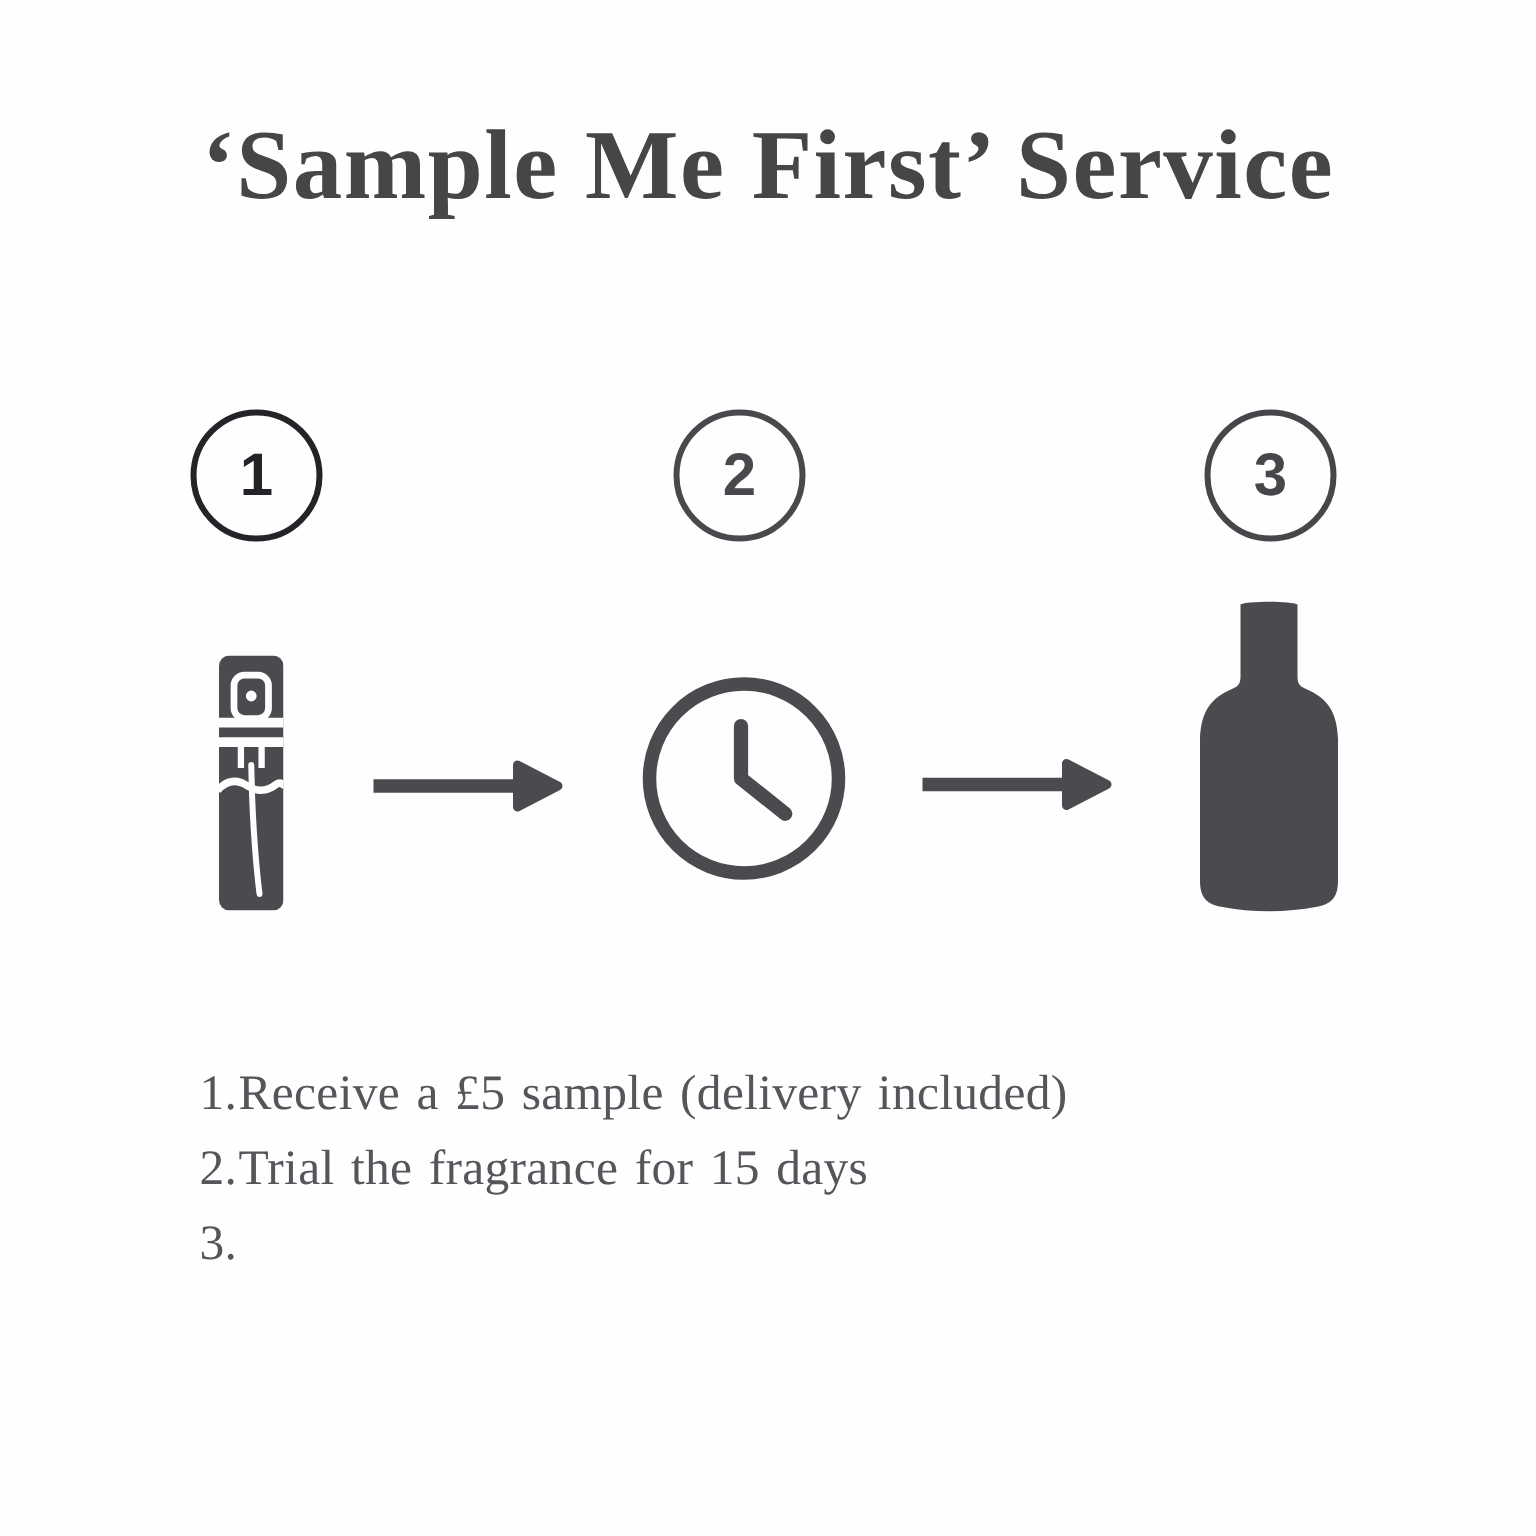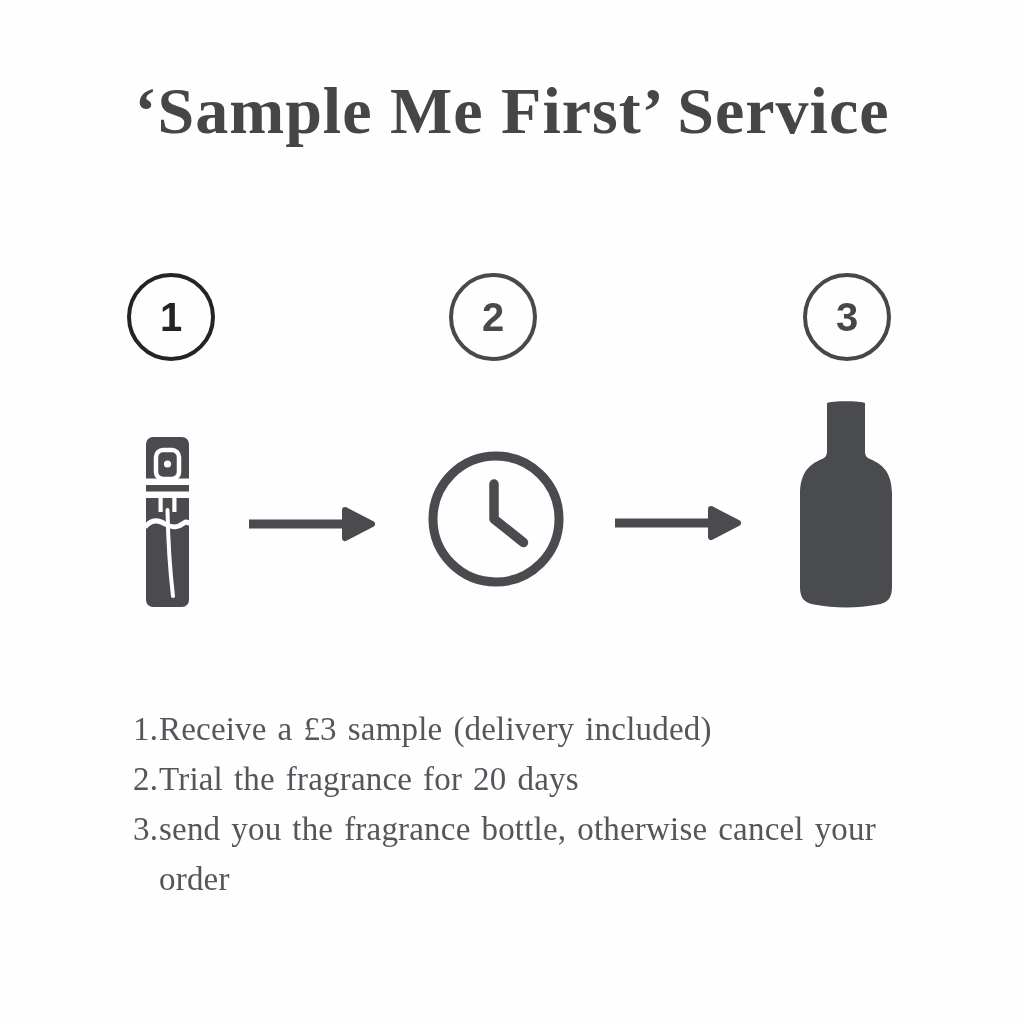--- a/index.html
+++ b/index.html
@@ -146,32 +146,31 @@
                C1.5 77, 7 66.5, 23 60
                C26.5 58.5, 28 56.5, 28 52
                Z" fill="#4a4b4e"></path>
     </svg>
   </div>
 
   <div class="instructions">
     <div class="instr-item">
       <span class="instr-marker">1.</span>
       <span class="instr-text">
-        <span class="instr-line">Receive a £3 sample (delivery included)</span>
+        <span class="instr-line">Receive a £5 sample (delivery included)</span>
 
       </span>
     </div>
     <div class="instr-item">
       <span class="instr-marker">2.</span>
       <span class="instr-text">
-        <span class="instr-line">Trial the fragrance for 20 days</span>
+        <span class="instr-line">Trial the fragrance for 15 days</span>
 
       </span>
     </div>
     <div class="instr-item">
       <span class="instr-marker">3.</span>
       <span class="instr-text">
-        <span class="instr-line">send you the fragrance bottle, otherwise cancel your order</span>
       </span>
     </div>
   </div>
 
 </div>
 
 </body></html>

